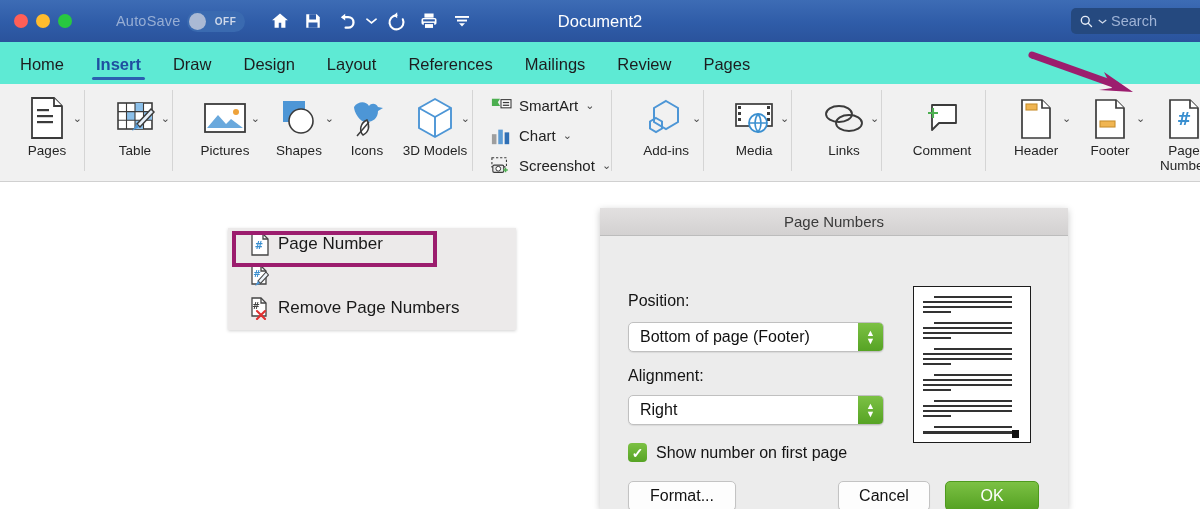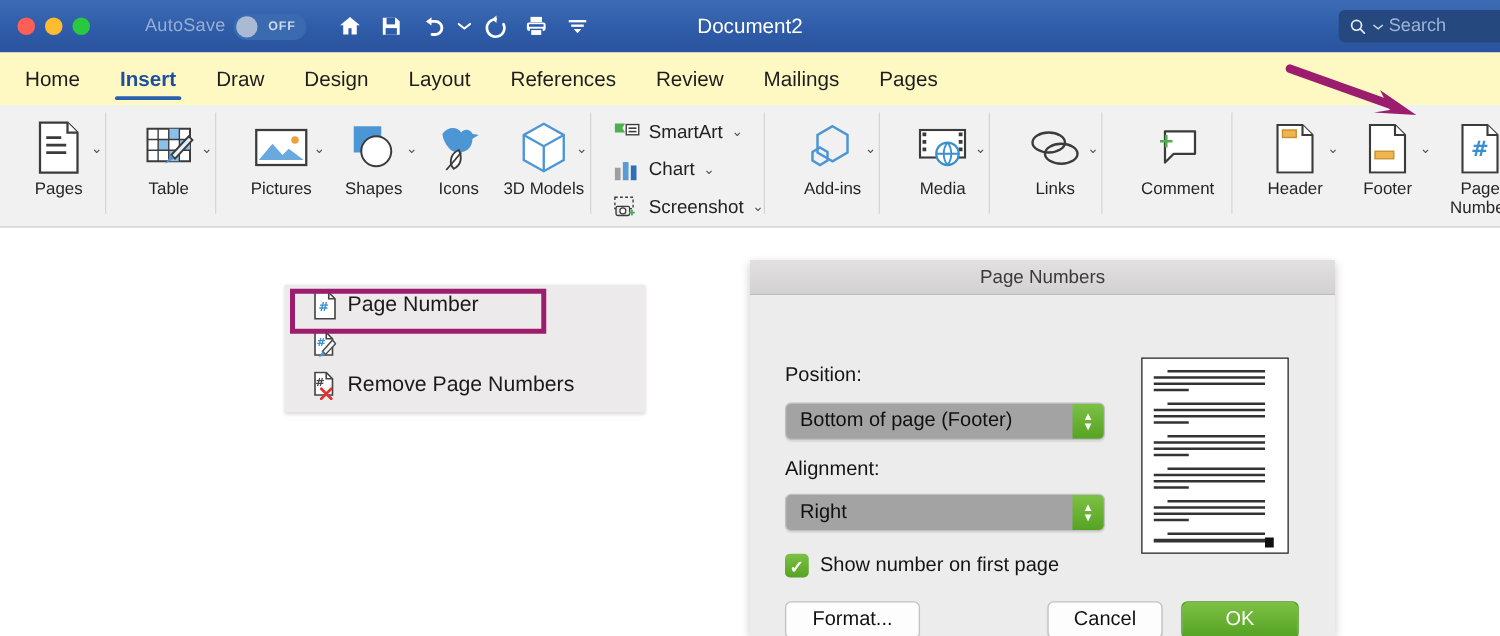--- a/index.html
+++ b/index.html
@@ -51,21 +51,21 @@
   .searchbox {
     position: absolute; right: -6px; top: 8px; width: 135px; height: 26px;
     background: #25497f; border-radius: 5px;
     display: flex; align-items: center; gap: 4px; padding-left: 8px;
   }
   .searchbox .ph { color: #9fb3d6; font-size: 14.5px; }
 
   
   .tabs {
     position: absolute; left: 0; top: 42px; width: 1200px; height: 42px;
-    background: #fef9c3; display: flex; align-items: center;
+    background: #5eead4; display: flex; align-items: center;
   }
   .tab {
     font-size: 16.5px; color: #1d1d1f; padding: 0 4px; margin: 0 12px;
     height: 42px; line-height: 44px; position: relative; white-space: nowrap;
   }
   .tab:first-child { margin-left: 16px; }
   .tab.active { color: #1f4fa0; font-weight: bold; }
   .tab.active::after {
     content: ""; position: absolute; left: 0; right: 0; bottom: 4px;
     height: 3px; background: #2b5fb0; border-radius: 2px;
@@ -126,21 +126,21 @@
   }
   .dlg-title {
     height: 28px; background: linear-gradient(180deg,#e2e0e0,#d3d1d1);
     border-bottom: 1px solid #bcbcbc;
     display: flex; align-items: center; justify-content: center;
     font-size: 15px; color: #3a3a3a;
   }
   .dlg-body { position: relative; height: 273px; }
   .lbl-field { position: absolute; font-size: 16px; color: #141414; }
   .popupmenu {
-    position: absolute; height: 30px; background: #a3a3a3;
+    position: absolute; height: 30px; background: #ffffff;
     border: 1px solid #c0c0c0; border-radius: 5px;
     display: flex; align-items: center; box-shadow: 0 1px 1px rgba(0,0,0,.08);
     overflow: hidden;
   }
   .popupmenu .val { flex: 1; padding-left: 11px; font-size: 16px; color: #101010; }
   .stepper {
     width: 25px; height: 100%;
     background: linear-gradient(180deg,#7cc144,#56a324);
     display: flex; flex-direction: column; align-items: center; justify-content: center;
     color: #fff; font-size: 9px; line-height: 8px;
@@ -255,22 +255,22 @@
     </div>
   </div>
 
   <div class="tabs">
     <div class="tab">Home</div>
     <div class="tab active">Insert</div>
     <div class="tab">Draw</div>
     <div class="tab">Design</div>
     <div class="tab">Layout</div>
     <div class="tab">References</div>
+    <div class="tab">Mailings</div>
     <div class="tab">Review</div>
-    <div class="tab">Mailings</div>
     <div class="tab">Pages</div>
   </div>
 
   <div class="ribbon">
 
     <div class="grp" style="padding-left:10px;">
       <div class="item">
         <span class="ico">
           <svg width="38" height="44" viewBox="0 0 38 44">
               <path d="M4 2h22l8 8v32H4z" fill="#fff" stroke="#3b3b3b" stroke-width="1.8"></path>

